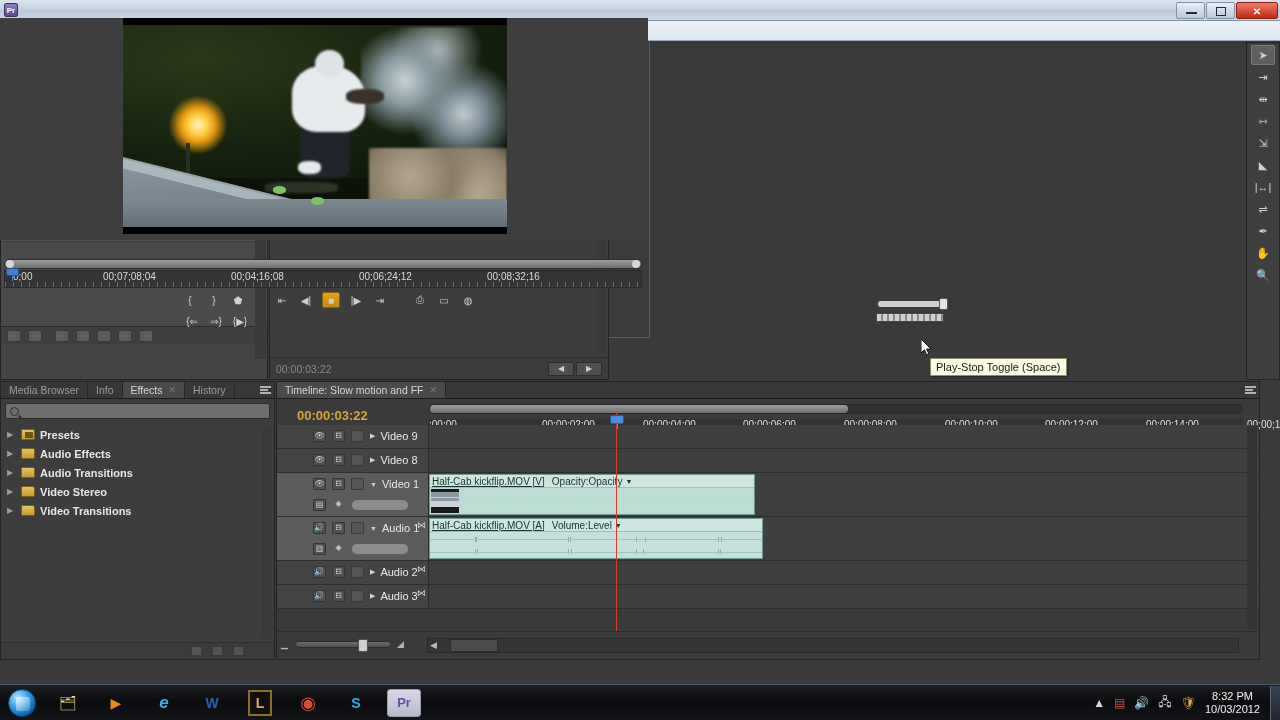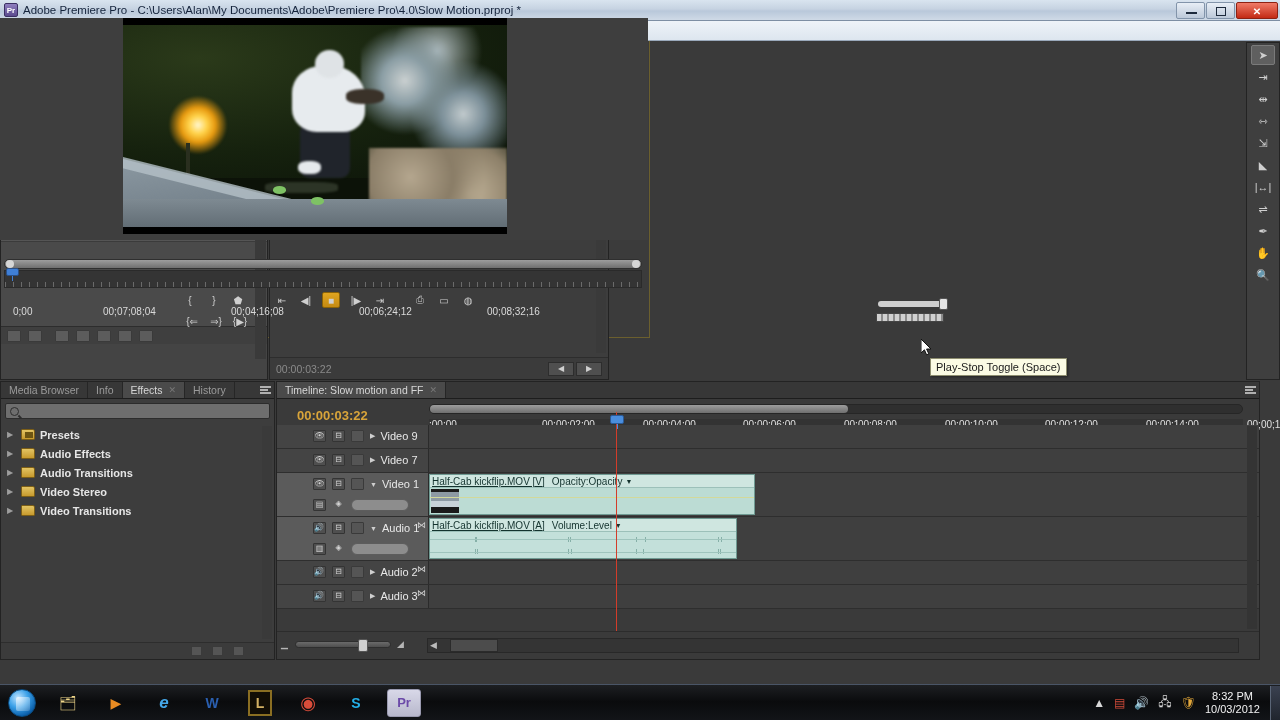--- a/index.html
+++ b/index.html
@@ -209,21 +209,21 @@
     background:#585858; border:1px solid #2d2d2d; display:flex; align-items:center;
     padding:0 4px; color:#e0e0e0; font-size:10.5px;
   }
   .fitsel .dn{ margin-left:auto; font-size:8px;}
   .tc-right{ margin-left:auto; color:#f0f0f0; font-size:12px; font-weight:bold;}
   .prog-bar{ position:absolute; left:4px; top:259px; width:638px; height:10px;
     background:linear-gradient(to bottom,#9d9d9d,#6f6f6f); border:1px solid #2f2f2f; border-radius:5px;}
   .prog-bar .lh{ position:absolute;left:1px;top:0;width:8px;height:8px;border-radius:50%;background:#d6d6d6;}
   .prog-bar .rh{ position:absolute;right:1px;top:0;width:8px;height:8px;border-radius:50%;background:#d6d6d6;}
   .prog-ruler{ position:absolute; left:4px; top:270px; width:638px; height:18px; background:#343434; border:1px solid #2a2a2a;}
-  .prog-ruler .tick{ position:absolute; top:0; color:#dadada; font-size:10px; white-space:nowrap;margin-top:35px;}
+  .prog-ruler .tick{ position:absolute; top:0; color:#dadada; font-size:10px; white-space:nowrap;}
   .prog-ruler .hatch{position:absolute;left:0;bottom:0;width:100%;height:5px;
     background:repeating-linear-gradient(to right,#6a6a6a 0 1px,transparent 1px 8px);}
   .prog-cti{ position:absolute; left:6px; top:268px; width:13px; height:12px;}
   .prog-cti .head{width:13px;height:8px;background:#3f7fd6;border:1px solid #2a4f86;border-radius:2px;}
   .prog-cti .stem{width:1px;height:5px;background:#3f7fd6;margin:0 auto;}
   .prog-transport{ position:absolute; left:0; top:290px; width:648px; height:46px; }
   .tp-row{ position:absolute; display:flex; align-items:center; gap:8px;}
   .tpbtn{ width:16px;height:15px; display:flex;align-items:center;justify-content:center; color:#cfcfcf; font-size:10px;}
   .tpbtn.hi{ background:linear-gradient(to bottom,#e0a520,#c48a12); border:1px solid #8a6208; border-radius:2px; width:18px;height:16px;}
   .tp-slider{ position:absolute; left:878px; top:11px; width:66px; height:6px; background:#cfcfcf; border-radius:3px;}
@@ -338,21 +338,20 @@
   .showdesk{ position:absolute; right:0; top:1px; width:10px; height:34px;
     background:linear-gradient(to bottom,#3a4150,#20252e); border-left:1px solid #5a6576;}
 </style>
 </head>
 <body>
 
 <div class="app">
 
   <div class="titlebar">
     <div class="tb-ico">Pr</div>
-    <div class="tb-title">Adobe Premiere Pro - C:\Users\Alan\My Documents\Adobe\Premiere Pro\4.0\Slow Motion.prproj *</div>
     <div class="tb-btns">
       <div class="tb-btn">
           <i class="minglyph"></i>
         </div>
       <div class="tb-btn">
           <i class="maxglyph"></i>
         </div>
       <div class="tb-btn close">
           <span>✕</span>
         </div>
@@ -743,21 +742,21 @@
       </div>
 
       <div class="track" style="height:24px">
         <div class="thdr">
           <div class="r1">
             <span class="tgl">👁</span>
             <span class="tgl">⊟</span>
             <span class="tgl" style="background:#555;border-color:#3a3a3a"></span>
             <span class="tname">
                 <span class="tw">▶</span>
-                <span>Video 7</span>
+                <span>Video 8</span>
               </span>
           </div>
         </div>
         <div class="tbody"></div>
       </div>
 
       <div class="track" style="height:44px">
         <div class="thdr expanded">
           <div class="r1">
             <span class="tgl">👁</span>
@@ -801,21 +800,21 @@
               </span>
             <span class="keyfr">⋈</span>
           </div>
           <div class="r2">
             <span class="tgl">▥</span>
             <span class="tgl" style="background:transparent;border:none">◈</span>
             <span class="pill"></span>
           </div>
         </div>
         <div class="tbody">
-          <div class="clip" style="left:0px; width:308px; background:#c3e0da;">
+          <div class="clip" style="left:0px; width:334px; background:#c3e0da;">
             <div class="cliplabel">
               <span class="nm">Half-Cab kickflip.MOV [A]</span>
               <span class="eff">
                 <span>Volume:Level</span>
                 <span class="dn">▼</span>
               </span>
             </div>
             <div class="audwave">
               <div class="lane">
                 <i class="spk" style="left:45px"></i>

